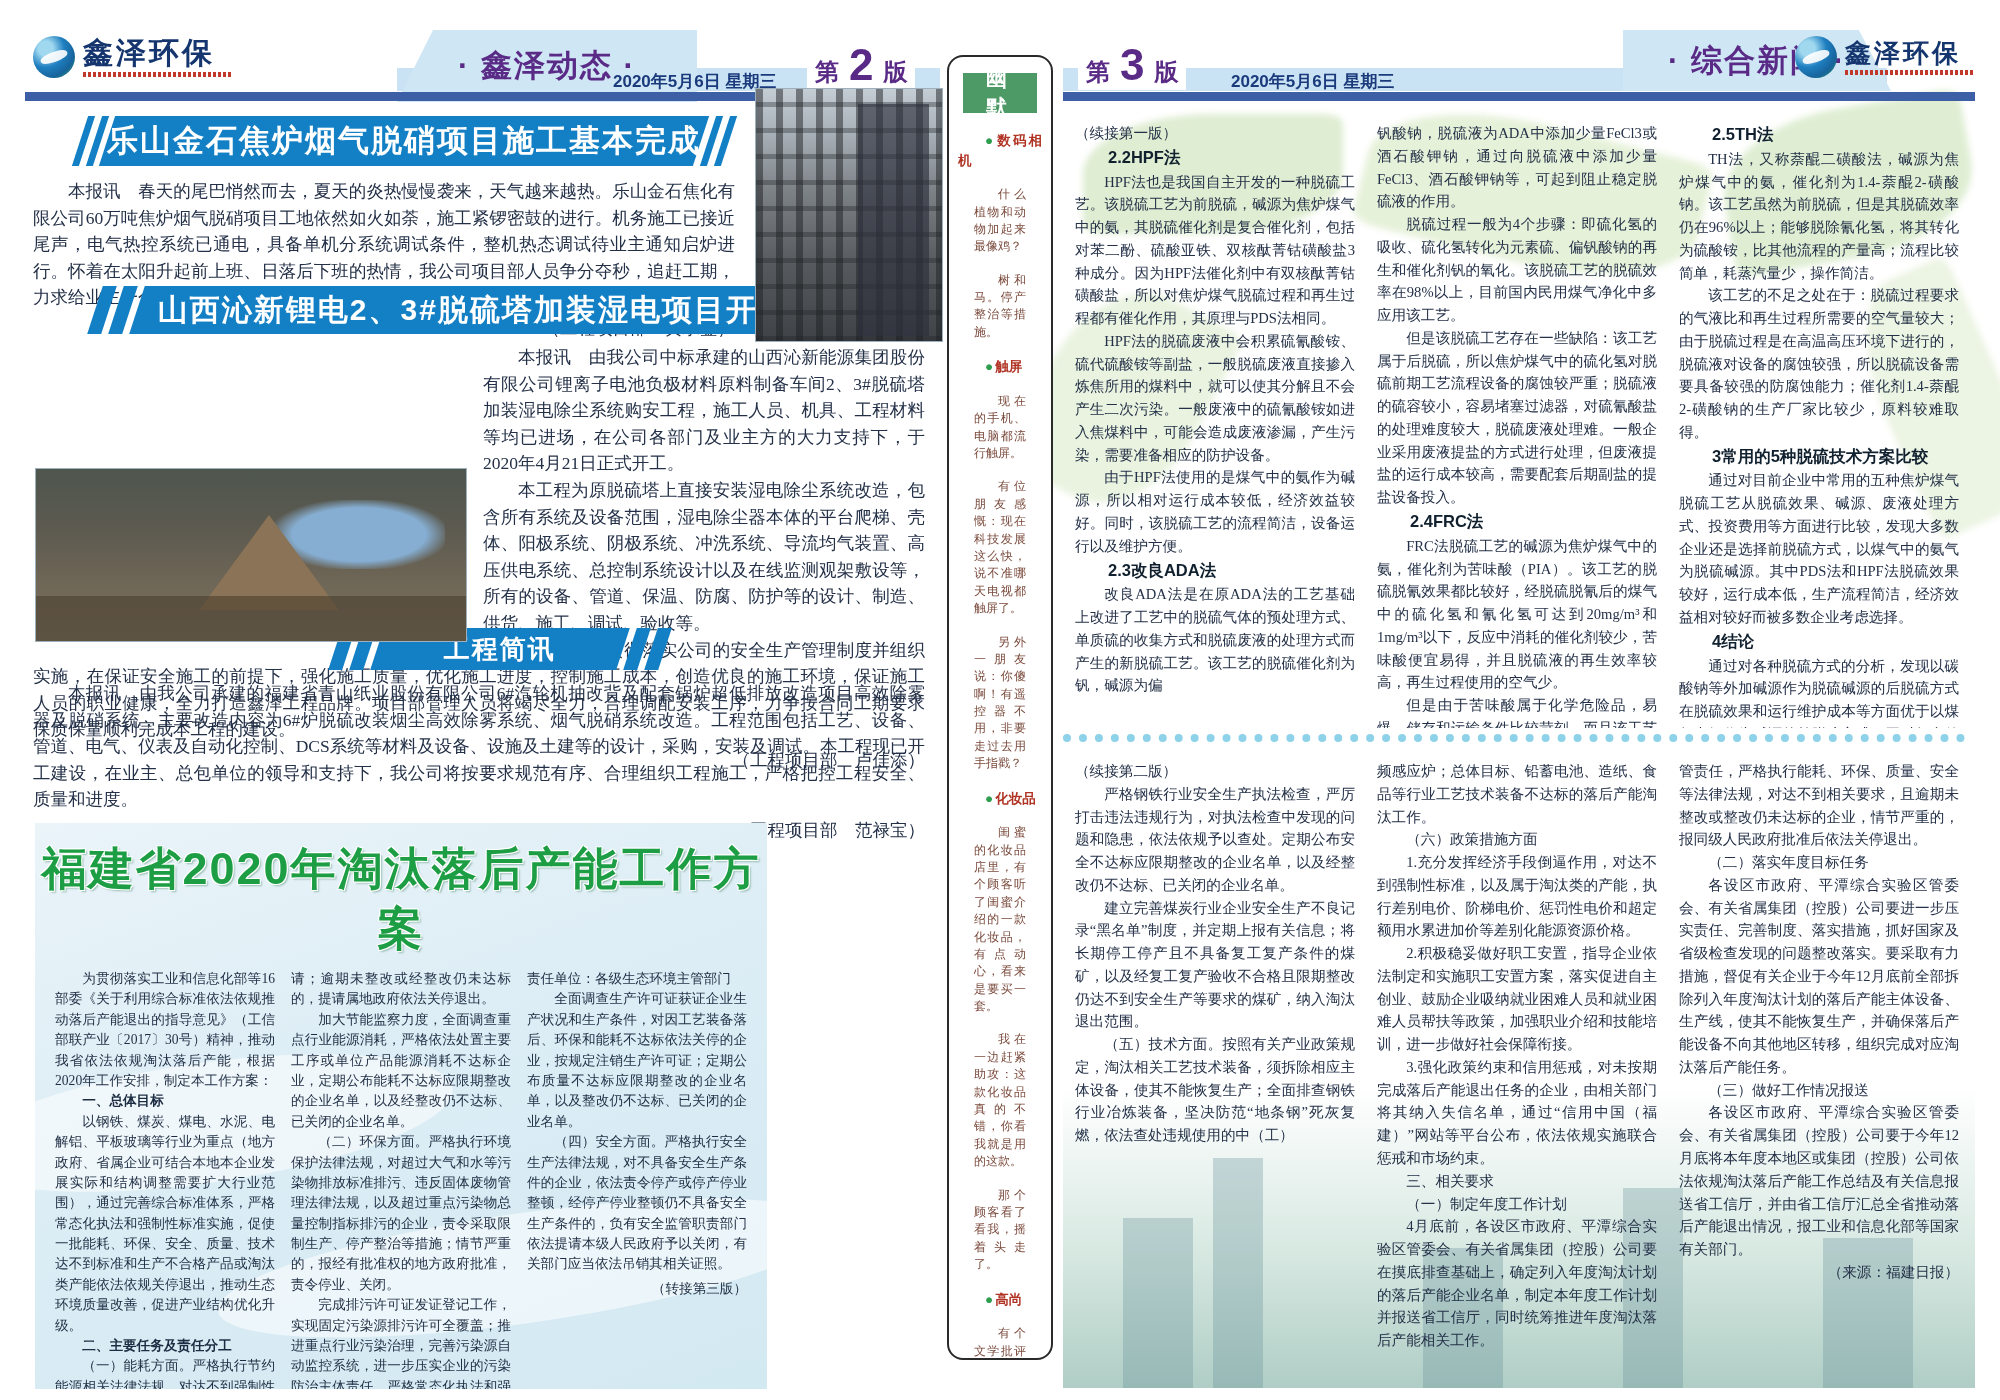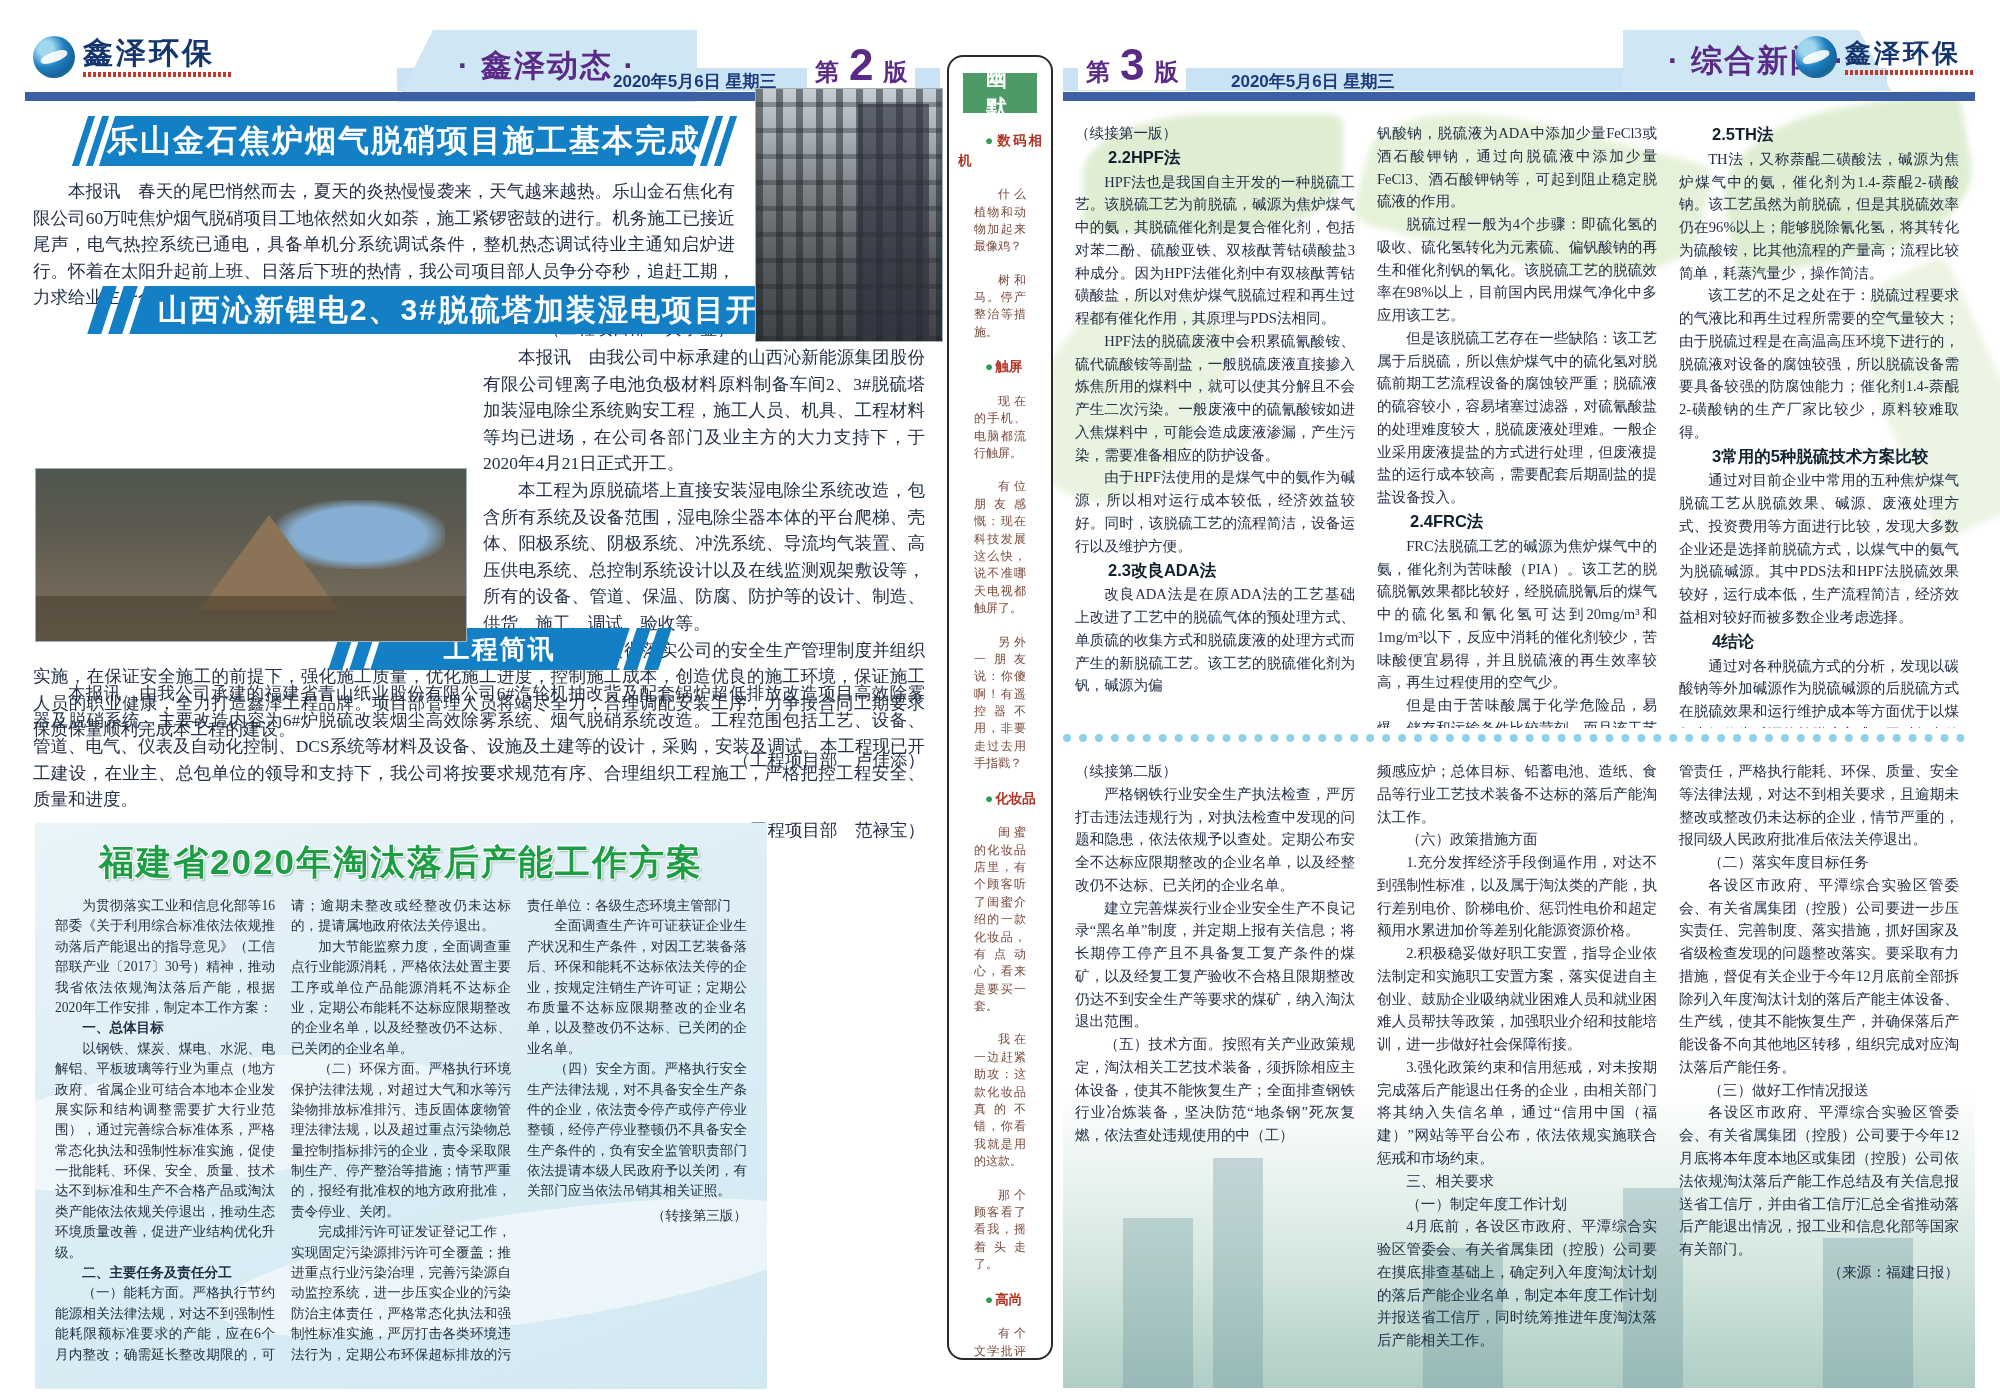--- a/index.html
+++ b/index.html
@@ -53,21 +53,21 @@
         background:radial-gradient(ellipse,#86aed2 0 55%,rgba(134,174,210,0) 75%);}
   #photo2 .cone{position:absolute;left:38%;bottom:18%;width:0;height:0;
         border-left:70px solid transparent;border-right:70px solid transparent;border-bottom:95px solid #8a7356;}
   #photo2 .ground{position:absolute;left:0;bottom:0;width:100%;height:26%;background:rgba(70,58,44,.55);}
   .floatspacer{float:left;width:436px;height:172px;margin:122px 14px 6px 0;}
   
   #planbox{position:absolute;left:10px;top:795px;width:732px;height:566px;overflow:hidden;
         background:linear-gradient(160deg,#eaf4f9 0%,#dcedf5 45%,#d3e9f2 100%);z-index:1;}
   #planbox .wave{position:absolute;background:rgba(255,255,255,.55);transform:rotate(-8deg);border-radius:50%;}
   .plantitle{position:relative;margin:16px 0 10px;text-align:center;font-family:"Liberation Sans","DejaVu Sans",sans-serif;
-        font-weight:bold;font-size:35px;color:#1d9e44;letter-spacing:2px;
+        font-weight:bold;font-size:45px;color:#1d9e44;letter-spacing:2px;
         text-shadow:1px 1px 0 #fff,-1px -1px 0 #fff,1px -1px 0 #fff,-1px 1px 0 #fff,2px 2px 2px rgba(0,90,40,.35);}
   .plancols{position:relative;display:flex;gap:16px;padding:0 20px;font-size:13.6px;line-height:1.5;color:#1d2c42;}
   .plancols .col{flex:1;overflow:hidden;height:468px;}
   .ph{font-weight:bold;}
   
   #humor{position:absolute;left:947px;top:55px;width:106px;height:1305px;background:#fff;
         border:2px solid #2a2a2a;border-radius:16px;z-index:4;padding:14px 9px;box-sizing:border-box;overflow:hidden;}
   .humorhead{width:74px;height:40px;margin:2px auto 18px;background:#4d9a66;color:#fff;display:flex;
         align-items:center;justify-content:center;font-family:"Liberation Sans","DejaVu Sans",sans-serif;
         font-weight:bold;font-size:21px;letter-spacing:6px;padding-left:23px;box-sizing:border-box;}

